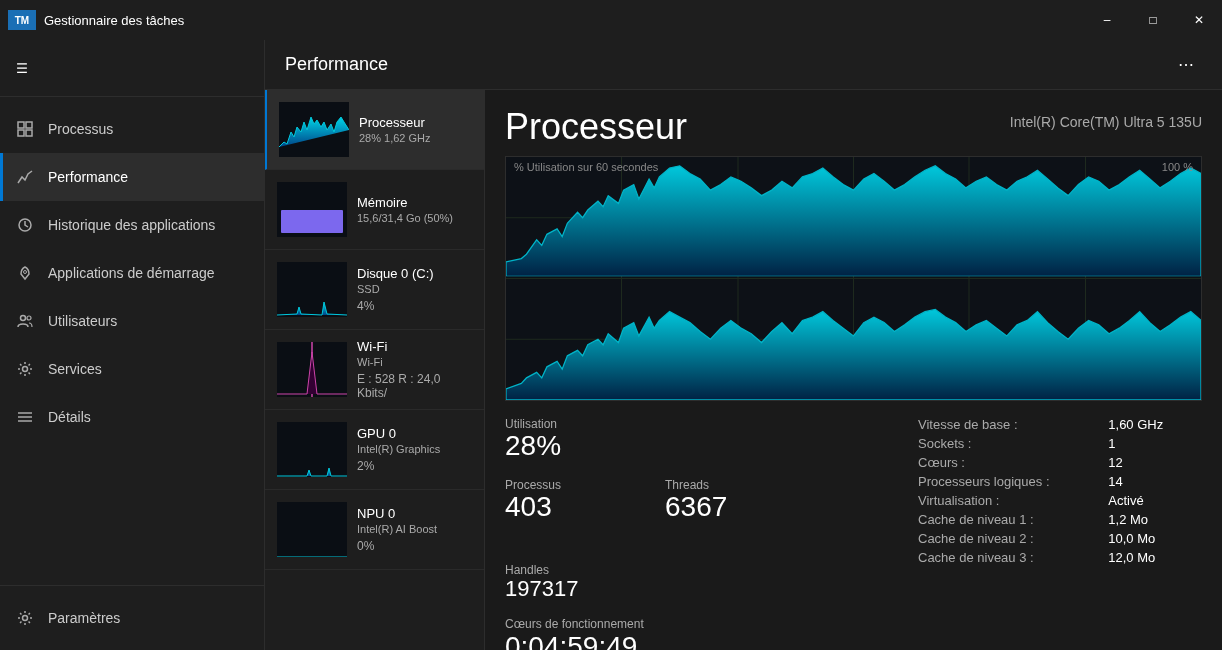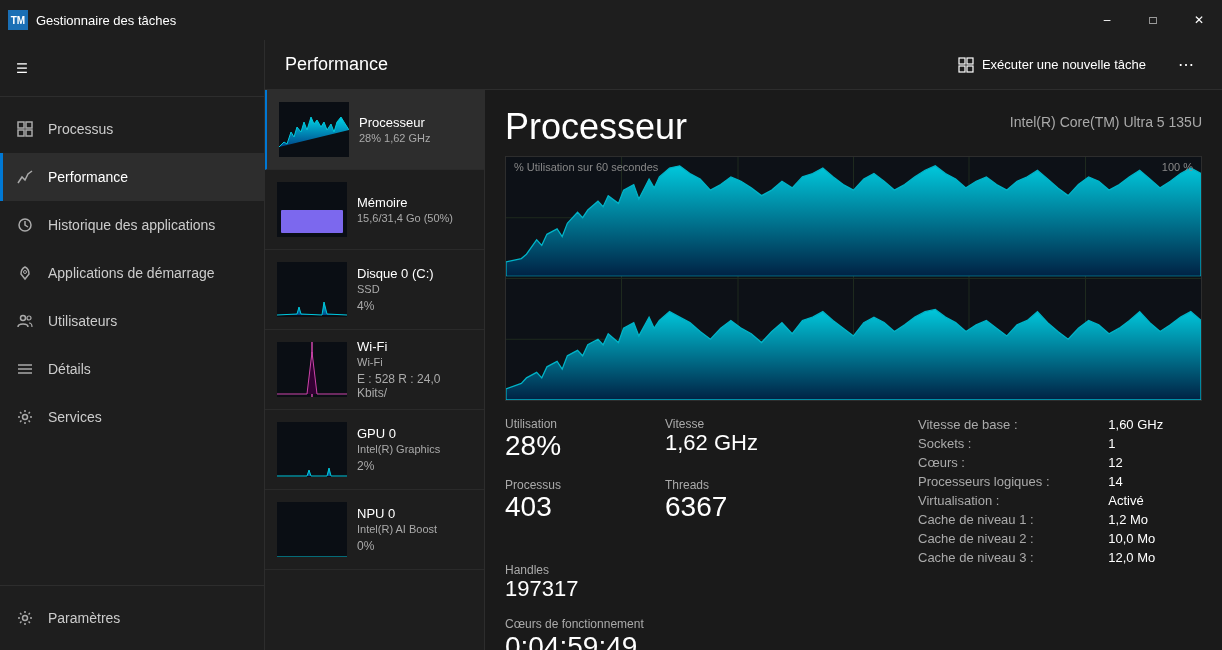--- a/index.html
+++ b/index.html
@@ -23,21 +23,21 @@
       justify-content: space-between;
       padding: 0 0 0 8px;
       flex-shrink: 0;
     }
     .title-bar-left {
       display: flex;
       align-items: center;
       gap: 8px;
     }
     .app-icon {
-      width: 20px;
+      width: 28px;
       height: 20px;
       background: #1a6fb5;
       display: flex;
       align-items: center;
       justify-content: center;
       font-size: 10px;
       font-weight: bold;
       color: white;
     }
     .title-text {
@@ -451,36 +451,36 @@
             <circle cx="12" cy="5" r="2" stroke="#aaa" stroke-width="1.2"></circle>
             <path d="M12 10 C13.5 10 15 10.8 15 14" stroke="#aaa" stroke-width="1.2" fill="none"></path>
           </svg>
         </div>
         <span class="nav-label">Utilisateurs</span>
       </div>
 
       <div class="nav-item">
         <div class="nav-icon">
           <svg width="16" height="16" viewBox="0 0 16 16" fill="none">
+            <circle cx="8" cy="8" r="2.5" stroke="#aaa" stroke-width="1.5"></circle>
+            <path d="M8 1v2M8 13v2M1 8h2M13 8h2M3.05 3.05l1.41 1.41M11.54 11.54l1.41 1.41M3.05 12.95l1.41-1.41M11.54 4.46l1.41-1.41" stroke="#aaa" stroke-width="1.5"></path>
+          </svg>
+        </div>
+        <span class="nav-label">Services</span>
+      </div>
+
+      <div class="nav-item">
+        <div class="nav-icon">
+          <svg width="16" height="16" viewBox="0 0 16 16" fill="none">
             <line x1="1" y1="4" x2="15" y2="4" stroke="#aaa" stroke-width="1.5"></line>
             <line x1="1" y1="8" x2="15" y2="8" stroke="#aaa" stroke-width="1.5"></line>
             <line x1="1" y1="12" x2="15" y2="12" stroke="#aaa" stroke-width="1.5"></line>
           </svg>
         </div>
         <span class="nav-label">Détails</span>
-      </div>
-
-      <div class="nav-item">
-        <div class="nav-icon">
-          <svg width="16" height="16" viewBox="0 0 16 16" fill="none">
-            <circle cx="8" cy="8" r="2.5" stroke="#aaa" stroke-width="1.5"></circle>
-            <path d="M8 1v2M8 13v2M1 8h2M13 8h2M3.05 3.05l1.41 1.41M11.54 11.54l1.41 1.41M3.05 12.95l1.41-1.41M11.54 4.46l1.41-1.41" stroke="#aaa" stroke-width="1.5"></path>
-          </svg>
-        </div>
-        <span class="nav-label">Services</span>
       </div>
 
     </div>
     <div class="sidebar-bottom">
       <div class="nav-item">
         <div class="nav-icon">
           <svg width="16" height="16" viewBox="0 0 16 16" fill="none">
             <circle cx="8" cy="8" r="2.5" stroke="#aaa" stroke-width="1.5"></circle>
             <path d="M8 1v2M8 13v2M1 8h2M13 8h2M3.05 3.05l1.41 1.41M11.54 11.54l1.41 1.41M3.05 12.95l1.41-1.41M11.54 4.46l1.41-1.41" stroke="#aaa" stroke-width="1.5"></path>
           </svg>
@@ -488,29 +488,20 @@
         <span class="nav-label">Paramètres</span>
       </div>
     </div>
   </div>
 
   <div class="main-panel">
 
     <div class="panel-header">
       <span class="panel-title">Performance</span>
       <div class="panel-header-right">
-        <button class="run-task-btn">
-          <svg width="16" height="16" viewBox="0 0 16 16" fill="none">
-            <rect x="1" y="1" width="6" height="6" stroke="#fff" stroke-width="1.2"></rect>
-            <rect x="9" y="1" width="6" height="6" stroke="#fff" stroke-width="1.2"></rect>
-            <rect x="1" y="9" width="6" height="6" stroke="#fff" stroke-width="1.2"></rect>
-            <rect x="9" y="9" width="6" height="6" stroke="#fff" stroke-width="1.2"></rect>
-          </svg>
-          <span>Exécuter une nouvelle tâche</span>
-        </button>
         <button class="more-btn">
           <span>⋯</span>
         </button>
       </div>
     </div>
 
     <div class="panel-content">
 
       <div class="device-list">
 
@@ -665,24 +656,20 @@
             <line x1="0" y1="110" x2="680" y2="110" stroke="#1e2a1e" stroke-width="1"></line>
           </svg>
         </div>
 
         <div class="bottom-section">
           <div class="bottom-left">
             <div class="stats-row">
               <div class="stat-group">
                 <div class="stat-label">Utilisation</div>
                 <div class="stat-value">28%</div>
-              </div>
-              <div class="stat-group">
-                <div class="stat-label">Vitesse</div>
-                <div class="stat-value medium">1,62 GHz</div>
               </div>
             </div>
             <div class="stats-row">
               <div class="stat-group">
                 <div class="stat-label">Processus</div>
                 <div class="stat-value">403</div>
               </div>
               <div class="stat-group">
                 <div class="stat-label">Threads</div>
                 <div class="stat-value">6367</div>

